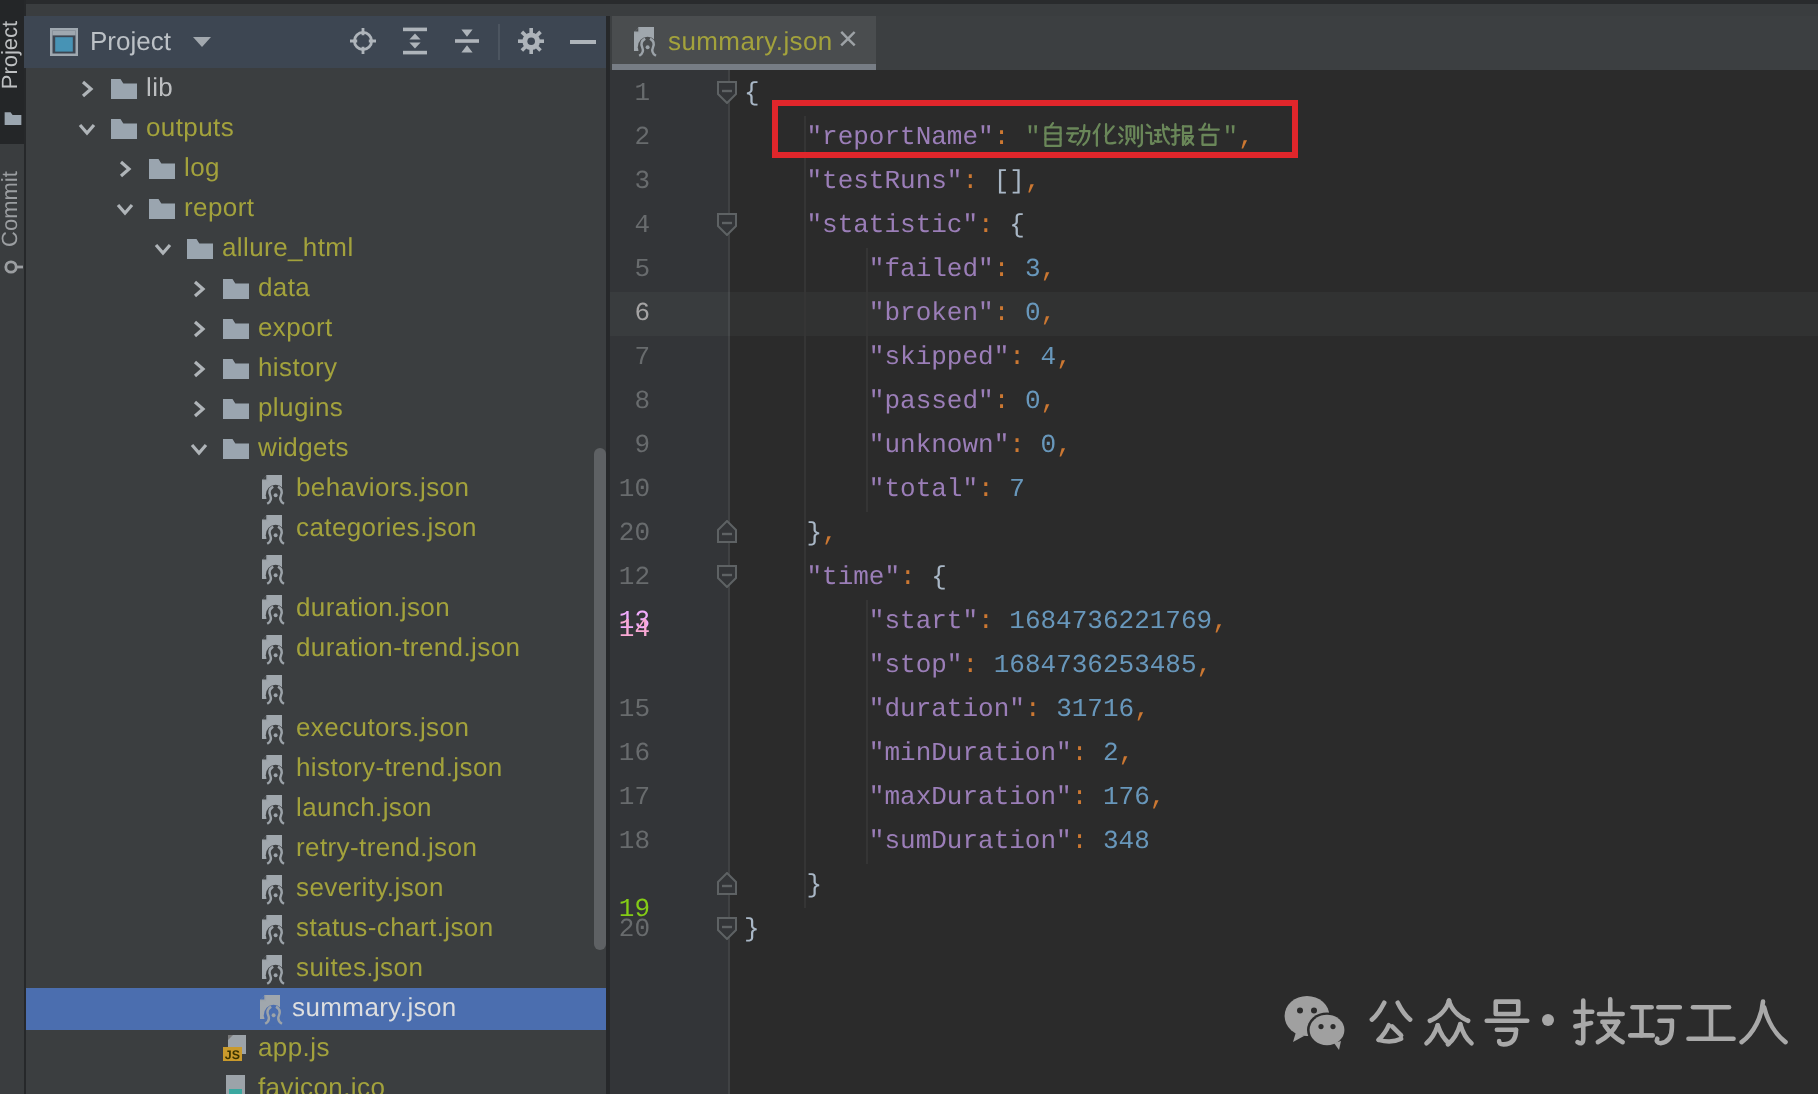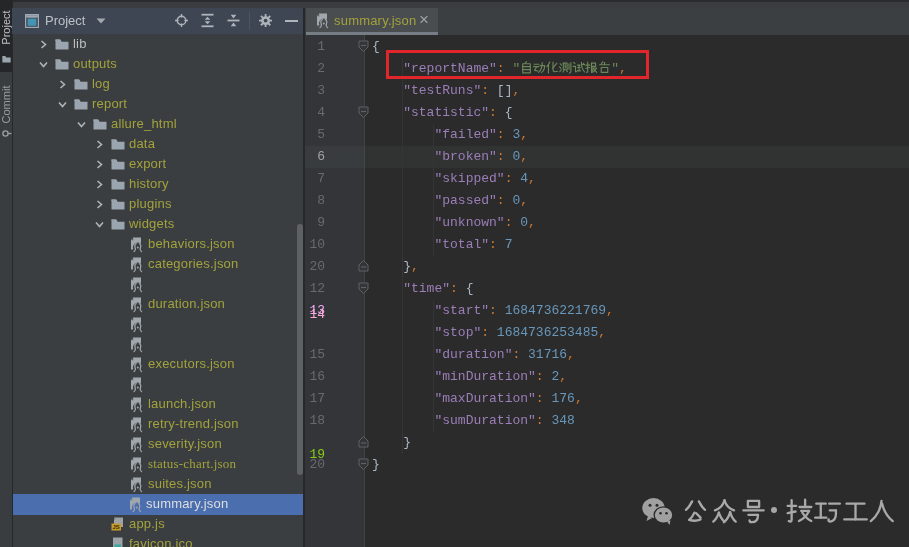--- a/index.html
+++ b/index.html
@@ -215,20 +215,21 @@
 <div class="row" style="top:314px">
     <svg style="position:absolute;left:130px;top:3px" width="14" height="16" viewBox="0 0 14 16">
       <path d="M3.6,0.5 H11 V12.5 H1 V3.2 Z" fill="#A0A7AD"></path>
       <path d="M3.6,0.5 V3.2 H1 Z" fill="#3B3E40"></path>
       <path d="M3.6,0.5 L3.6,3.2 L1,3.2" fill="none" stroke="#9CA3A9" stroke-width="0.9"></path>
       <ellipse cx="7.8" cy="10.6" rx="4.9" ry="5.2" fill="#3B3E40"></ellipse>
       <path d="M6.6,6.3 C4.9,7.3 4.4,9 5.1,10.6 C5.8,12.2 5.3,13.9 3.6,14.9" fill="none" stroke="#9CA3A9" stroke-width="1.2"></path>
       <path d="M9,6.3 C10.7,7.3 11.2,9 10.5,10.6 C9.8,12.2 10.3,13.9 12,14.9" fill="none" stroke="#9CA3A9" stroke-width="1.2"></path>
       <circle cx="7.8" cy="10.6" r="1" fill="#9CA3A9"></circle>
     </svg>
+    <span class="lbl olive" style="left:148px;">duration-trend.json</span>
   </div>
 <div class="row" style="top:334px">
     <svg style="position:absolute;left:130px;top:3px" width="14" height="16" viewBox="0 0 14 16">
       <path d="M3.6,0.5 H11 V12.5 H1 V3.2 Z" fill="#A0A7AD"></path>
       <path d="M3.6,0.5 V3.2 H1 Z" fill="#3B3E40"></path>
       <path d="M3.6,0.5 L3.6,3.2 L1,3.2" fill="none" stroke="#9CA3A9" stroke-width="0.9"></path>
       <ellipse cx="7.8" cy="10.6" rx="4.9" ry="5.2" fill="#3B3E40"></ellipse>
       <path d="M6.6,6.3 C4.9,7.3 4.4,9 5.1,10.6 C5.8,12.2 5.3,13.9 3.6,14.9" fill="none" stroke="#9CA3A9" stroke-width="1.2"></path>
       <path d="M9,6.3 C10.7,7.3 11.2,9 10.5,10.6 C9.8,12.2 10.3,13.9 12,14.9" fill="none" stroke="#9CA3A9" stroke-width="1.2"></path>
       <circle cx="7.8" cy="10.6" r="1" fill="#9CA3A9"></circle>
@@ -249,20 +250,21 @@
 <div class="row" style="top:374px">
     <svg style="position:absolute;left:130px;top:3px" width="14" height="16" viewBox="0 0 14 16">
       <path d="M3.6,0.5 H11 V12.5 H1 V3.2 Z" fill="#A0A7AD"></path>
       <path d="M3.6,0.5 V3.2 H1 Z" fill="#3B3E40"></path>
       <path d="M3.6,0.5 L3.6,3.2 L1,3.2" fill="none" stroke="#9CA3A9" stroke-width="0.9"></path>
       <ellipse cx="7.8" cy="10.6" rx="4.9" ry="5.2" fill="#3B3E40"></ellipse>
       <path d="M6.6,6.3 C4.9,7.3 4.4,9 5.1,10.6 C5.8,12.2 5.3,13.9 3.6,14.9" fill="none" stroke="#9CA3A9" stroke-width="1.2"></path>
       <path d="M9,6.3 C10.7,7.3 11.2,9 10.5,10.6 C9.8,12.2 10.3,13.9 12,14.9" fill="none" stroke="#9CA3A9" stroke-width="1.2"></path>
       <circle cx="7.8" cy="10.6" r="1" fill="#9CA3A9"></circle>
     </svg>
+    <span class="lbl olive" style="left:148px;">history-trend.json</span>
   </div>
 <div class="row" style="top:394px">
     <svg style="position:absolute;left:130px;top:3px" width="14" height="16" viewBox="0 0 14 16">
       <path d="M3.6,0.5 H11 V12.5 H1 V3.2 Z" fill="#A0A7AD"></path>
       <path d="M3.6,0.5 V3.2 H1 Z" fill="#3B3E40"></path>
       <path d="M3.6,0.5 L3.6,3.2 L1,3.2" fill="none" stroke="#9CA3A9" stroke-width="0.9"></path>
       <ellipse cx="7.8" cy="10.6" rx="4.9" ry="5.2" fill="#3B3E40"></ellipse>
       <path d="M6.6,6.3 C4.9,7.3 4.4,9 5.1,10.6 C5.8,12.2 5.3,13.9 3.6,14.9" fill="none" stroke="#9CA3A9" stroke-width="1.2"></path>
       <path d="M9,6.3 C10.7,7.3 11.2,9 10.5,10.6 C9.8,12.2 10.3,13.9 12,14.9" fill="none" stroke="#9CA3A9" stroke-width="1.2"></path>
       <circle cx="7.8" cy="10.6" r="1" fill="#9CA3A9"></circle>
@@ -296,21 +298,21 @@
 <div class="row" style="top:454px">
     <svg style="position:absolute;left:130px;top:3px" width="14" height="16" viewBox="0 0 14 16">
       <path d="M3.6,0.5 H11 V12.5 H1 V3.2 Z" fill="#A0A7AD"></path>
       <path d="M3.6,0.5 V3.2 H1 Z" fill="#3B3E40"></path>
       <path d="M3.6,0.5 L3.6,3.2 L1,3.2" fill="none" stroke="#9CA3A9" stroke-width="0.9"></path>
       <ellipse cx="7.8" cy="10.6" rx="4.9" ry="5.2" fill="#3B3E40"></ellipse>
       <path d="M6.6,6.3 C4.9,7.3 4.4,9 5.1,10.6 C5.8,12.2 5.3,13.9 3.6,14.9" fill="none" stroke="#9CA3A9" stroke-width="1.2"></path>
       <path d="M9,6.3 C10.7,7.3 11.2,9 10.5,10.6 C9.8,12.2 10.3,13.9 12,14.9" fill="none" stroke="#9CA3A9" stroke-width="1.2"></path>
       <circle cx="7.8" cy="10.6" r="1" fill="#9CA3A9"></circle>
     </svg>
-    <span class="lbl olive" style="left:148px;font-family:Liberation Serif, serif;">status-chart.json</span>
+    <span class="lbl olive" style="left:148px;">status-chart.json</span>
   </div>
 <div class="row" style="top:474px">
     <svg style="position:absolute;left:130px;top:3px" width="14" height="16" viewBox="0 0 14 16">
       <path d="M3.6,0.5 H11 V12.5 H1 V3.2 Z" fill="#A0A7AD"></path>
       <path d="M3.6,0.5 V3.2 H1 Z" fill="#3B3E40"></path>
       <path d="M3.6,0.5 L3.6,3.2 L1,3.2" fill="none" stroke="#9CA3A9" stroke-width="0.9"></path>
       <ellipse cx="7.8" cy="10.6" rx="4.9" ry="5.2" fill="#3B3E40"></ellipse>
       <path d="M6.6,6.3 C4.9,7.3 4.4,9 5.1,10.6 C5.8,12.2 5.3,13.9 3.6,14.9" fill="none" stroke="#9CA3A9" stroke-width="1.2"></path>
       <path d="M9,6.3 C10.7,7.3 11.2,9 10.5,10.6 C9.8,12.2 10.3,13.9 12,14.9" fill="none" stroke="#9CA3A9" stroke-width="1.2"></path>
       <circle cx="7.8" cy="10.6" r="1" fill="#9CA3A9"></circle>

